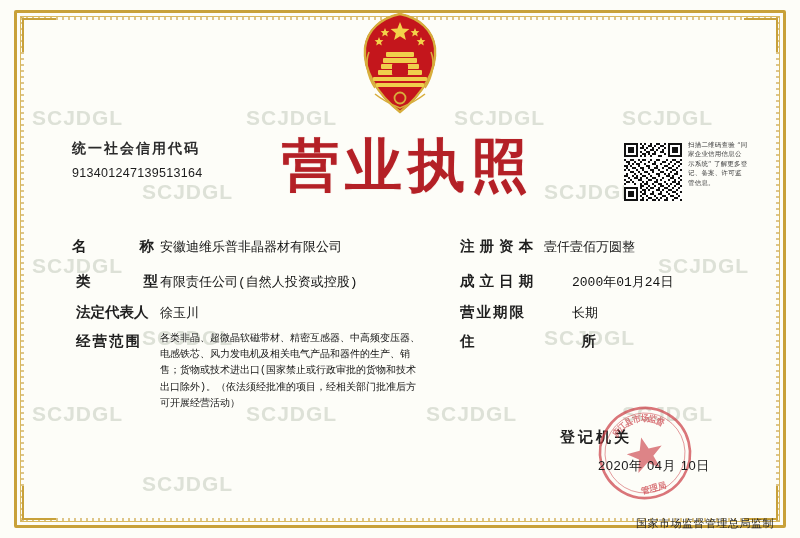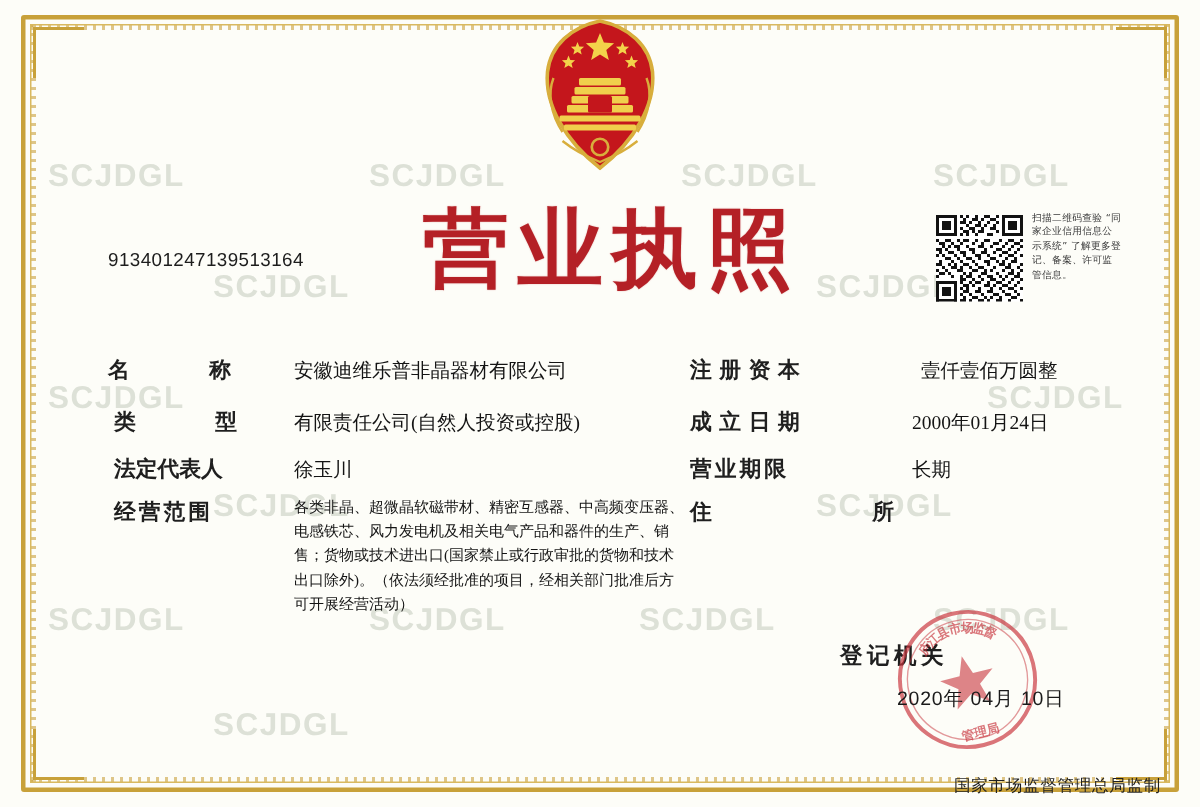--- a/index.html
+++ b/index.html
@@ -153,25 +153,24 @@
   .field-label {
     position: absolute;
     font-family: "DejaVu Sans", sans-serif;
     font-size: 14.5px;
     font-weight: bold;
     color: #1f1f1f;
     white-space: nowrap;
   }
   .field-value {
     position: absolute;
-    font-family: Liberation Serif, serif;
+    font-family: Liberation Mono, monospace;
     font-size: 13px;
     color: #141414;
     white-space: nowrap;
-    margin-left: 36px;
   }
   .field-value.small {
     font-size: 10px;
     line-height: 1.62;
     white-space: normal;
   }
   .sp2 { letter-spacing: 2px; }
   .sp8 { letter-spacing: 8px; }
   .sp26 { letter-spacing: 26px; font-family: Liberation Serif, serif; }
 
@@ -288,20 +287,21 @@
         <path d="M24 44 C20 54 22 68 30 80"></path>
         <path d="M86 44 C90 54 88 68 80 80"></path>
         <path d="M30 86 C40 94 50 98 55 100 C60 98 70 94 80 86"></path>
       </g>
       <circle cx="55" cy="90" r="5.5" fill="none" stroke="#d8ae3c" stroke-width="1.8"></circle>
     </svg>
   </div>
 
   <div class="title">营业执照</div>
 
+  <div class="code-label">统一社会信用代码</div>
   <div class="code-value">913401247139513164</div>
 
   <div class="qr-inner">
     <svg width="58" height="58" viewBox="0 0 29 29" xmlns="http://www.w3.org/2000/svg" shape-rendering="crispEdges">
       <rect width="29" height="29" fill="#ffffff"></rect>
       <g fill="#121212">
         <rect x="0" y="0" width="7" height="1"></rect>
           <rect x="0" y="6" width="7" height="1"></rect>
         <rect x="0" y="0" width="1" height="7"></rect>
           <rect x="6" y="0" width="1" height="7"></rect>
@@ -517,21 +517,21 @@
   <div class="field-label sp8" style="left:76px; top:272px;">类　　型</div>
   <div class="field-value" style="left:160px; top:273px;">有限责任公司(自然人投资或控股)</div>
 
   <div class="field-label" style="left:76px; top:303px;">法定代表人</div>
   <div class="field-value" style="left:160px; top:304px;">徐玉川</div>
 
   <div class="field-label sp2" style="left:76px; top:332px;">经营范围</div>
   <div class="field-value small" style="left:160px; top:331px; width:260px;">各类非晶、超微晶软磁带材、精密互感器、中高频变压器、电感铁芯、风力发电机及相关电气产品和器件的生产、销售；货物或技术进出口(国家禁止或行政审批的货物和技术出口除外)。（依法须经批准的项目，经相关部门批准后方可开展经营活动）</div>
 
   <div class="field-label" style="left:460px; top:237px;">注 册 资 本</div>
-  <div class="field-value" style="left:578px; top:238px;">壹仟壹佰万圆整</div>
+  <div class="field-value" style="left:544px; top:238px;">壹仟壹佰万圆整</div>
 
   <div class="field-label" style="left:460px; top:272px;">成 立 日 期</div>
   <div class="field-value" style="left:572px; top:273px;">2000年01月24日</div>
 
   <div class="field-label sp2" style="left:460px; top:303px;">营业期限</div>
   <div class="field-value" style="left:572px; top:304px;">长期</div>
 
   <div class="field-label sp26" style="left:460px; top:332px;">住　　所</div>
   <div class="field-value" style="left:572px; top:333px;"></div>
 

